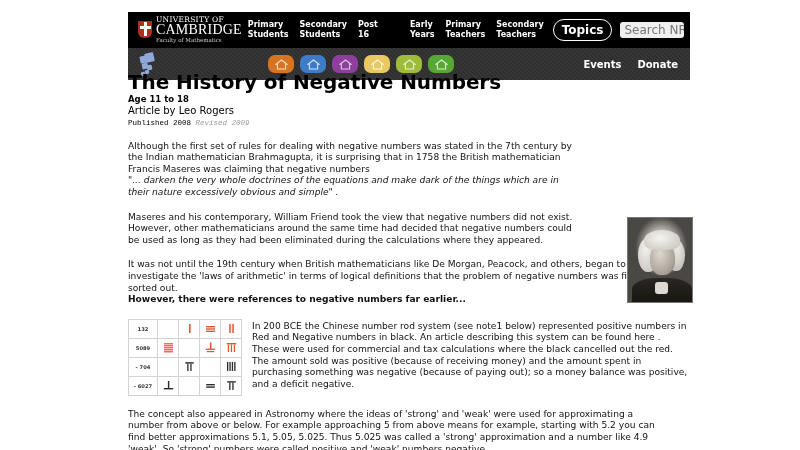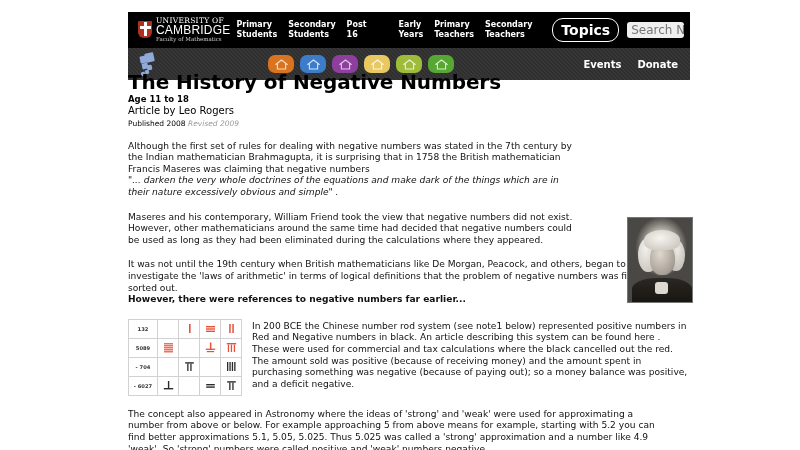--- a/index.html
+++ b/index.html
@@ -37,38 +37,38 @@
     left: 5.5px; top: 1px; width: 3px; height: 14px;
     background: #fff;
   }
   .crest::after {
     content: ""; position: absolute;
     left: 1.5px; top: 5px; width: 11px; height: 2.5px;
     background: #fff;
   }
   .cam-text { line-height: 1.05; color: #fff; }
   .cam-l1 { font-family: "DejaVu Serif", serif; font-size: 7.5px; letter-spacing: .3px; }
-  .cam-l2 { font-family: Liberation Sans, sans-serif; font-size: 12px; letter-spacing: .2px; margin-top: -1px; }
+  .cam-l2 { font-family: Liberation Serif, serif; font-size: 14px; letter-spacing: .2px; margin-top: -1px; }
   .cam-l3 { font-family: "DejaVu Serif", serif; font-size: 5.5px; color: #cfcfcf; margin-top: 0px; }
 
   .topnav { display: flex; align-items: center; gap: 11px; margin-left: 6px; }
   .topnav a {
     color: #ffffff; text-decoration: none;
     font-size: 8px; font-weight: bold; line-height: 10px;
     text-align: left; white-space: pre-line;
     font-family: "DejaVu Sans", sans-serif;
   }
   .nav-gap { width: 10px; }
 
   .topics-btn {
-    margin-left: 20px;
+    margin-left: 9px;
     border: 1.3px solid #ffffff;
     border-radius: 11px;
     color: #fff;
-    font-size: 14px; font-weight: bold;
+    font-size: 12px; font-weight: bold;
     padding: 3px 8px;
     background: transparent;
     cursor: pointer;
     font-family: "DejaVu Sans", sans-serif;
   }
   .search-wrap {
     margin-left: 8px;
     background: #efefef;
     border-radius: 3px;
     display: flex; align-items: center;
@@ -133,21 +133,21 @@
   }
   h1.page-title {
     margin: 0 0 0 0;
     font-size: 20px; font-weight: bold; color: #000;
     font-family: "DejaVu Sans", sans-serif;
     letter-spacing: -.1px;
   }
   .meta { line-height: 1.22; }
   .meta .age { font-size: 8.5px; font-weight: bold; color: #000; }
   .meta .author { font-size: 10px; color: #000; margin-top: 1px; }
-  .meta .pub { font-size: 7.5px; color: #000; margin-top: 1px; }
+  .meta .pub { font-size: 7.5px; color: #000; margin-top: 1px; font-family: Liberation Mono, monospace; }
   .meta .pub em { color: #9a9a9a; font-style: italic; }
 
   p.body {
     font-size: 9.1px; line-height: 11.6px;
     color: #111; margin: 0 0 0 0;
     font-family: "DejaVu Sans", sans-serif;
   }
   .para-block { margin-top: 13px; }
   .quote { font-style: italic; }
   .lede { margin-top: 14px; font-weight: bold; font-size: 9.3px; color: #000; }

